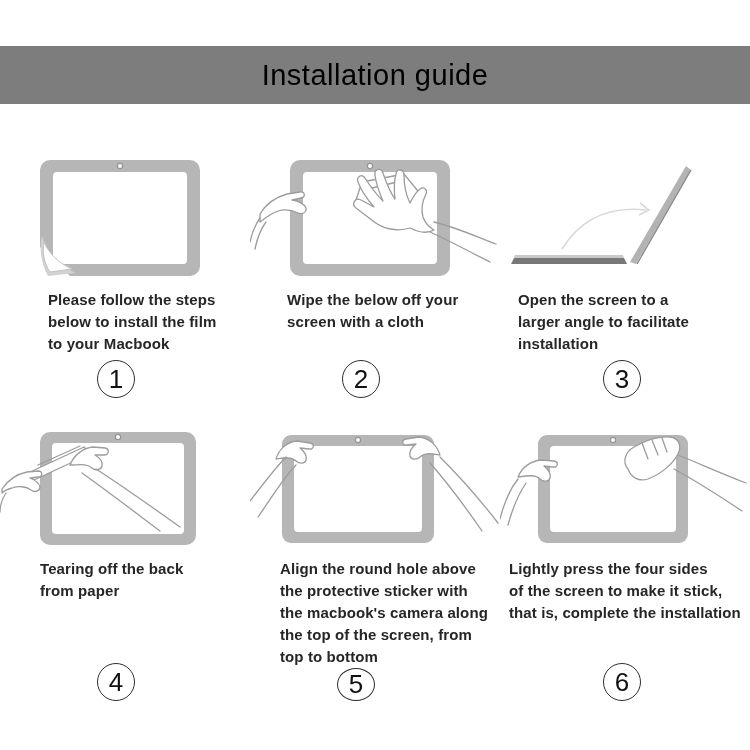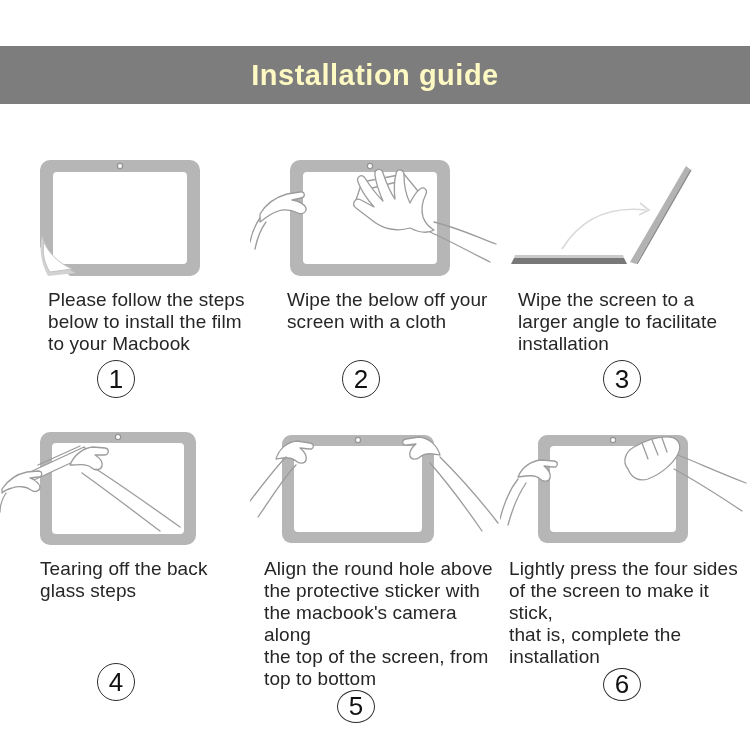--- a/index.html
+++ b/index.html
@@ -6,51 +6,51 @@
   body{
     width:750px;height:750px;background:#ffffff;
     font-family:"Liberation Sans", sans-serif;
     overflow:hidden;
   }
   .banner{
     margin-top:46px;height:58px;background:#7d7d7d;
     display:flex;align-items:center;justify-content:center;
   }
   .banner h1{
-    margin:0;color:#fef9c3;font-size:29px;font-weight:700;letter-spacing:.5px;
+    margin:0;color:#000000;font-size:29px;font-weight:400;letter-spacing:.5px;
   }
   .grid{
     margin-top:48px;
     display:grid;
     grid-template-columns:repeat(3,250px);
     grid-template-rows:246px 276px;
     row-gap:27px;
   }
   .step{display:flex;flex-direction:column;align-items:flex-start;}
   .illus{width:250px;}
   .r1 .illus{height:132px;}
   .r2 .illus{height:128px;}
   .illus svg{display:block;}
   .caption{
     margin:5px 0 0 0;
-    font-size:19px;line-height:22px;color:#262626;
-    white-space:pre-line;letter-spacing:.1px;
+    font-size:15px;line-height:22px;color:#262626;
+    white-space:pre-line;letter-spacing:.1px;font-weight:bold;
   }
   .num{
     margin-top:auto;
     width:38px;height:38px;box-sizing:border-box;
     border:1.6px solid #2e2e2e;border-radius:50%;
     display:flex;align-items:center;justify-content:center;
     font-size:26px;color:#111111;
   }
   .s1 .caption{margin-left:48px}  .s1 .num{margin-left:97px}
   .s2 .caption{margin-left:37px}  .s2 .num{margin-left:92px}
   .s3 .caption{margin-left:18px}  .s3 .num{margin-left:103px}
   .s4 .caption{margin-left:40px}  .s4 .num{margin-left:97px}
-  .s5 .caption{margin-left:14px}  .s5 .num{margin-left:87px}
+  .s5 .caption{margin-left:30px}  .s5 .num{margin-left:87px}
   .s6 .caption{margin-left:9px}  .s6 .num{margin-left:103px}
   .hand{fill:#ffffff;stroke:#9c9c9c;stroke-width:1.3;stroke-linejoin:round;stroke-linecap:round;}
   .armline{fill:none;stroke:#9c9c9c;stroke-width:1.3;stroke-linecap:round;}
 </style>
 </head>
 <body>
 
 <div class="page">
 
   <header class="banner">
@@ -120,21 +120,21 @@
           <g>
             <path d="M130,110 L186,14 L191,18 L136,112 Z" fill="#b3b3b3"></path>
             <path d="M191,18 L137,112" stroke="#8a8a8a" stroke-width="1.4" fill="none"></path>
           </g>
           <g>
             <path d="M62,97 C 80,68 108,54 146,58" fill="none" stroke="#d9d9d9" stroke-width="1.6"></path>
             <path d="M140,51 L149,58 L139,63" fill="none" stroke="#d9d9d9" stroke-width="1.6"></path>
           </g>
         </svg>
       </div>
-      <p class="caption">Wipe the screen to a
+      <p class="caption">Open the screen to a
 larger angle to facilitate
 installation</p>
       <div class="num">3</div>
     </section>
 
     <section class="step r2 s4">
       <div class="illus">
         <svg width="250" height="128" viewBox="0 0 250 128">
           <g>
             <rect x="40" y="7" width="156" height="113" rx="10" fill="#b6b6b6"></rect>
@@ -150,21 +150,21 @@
             <path class="armline" d="M96,44 C 124,62 152,82 180,102"></path>
             <path class="armline" d="M82,48 C 110,68 136,88 160,106"></path>
           </g>
           <g>
             <path class="hand" d="M2,64 C 8,55 17,49 27,47 L 38,46 C 43,46 43,52 38,52 L 30,53 C 35,55 39,58 40,62 C 40,66 35,68 31,65 C 26,61 18,61 12,63 C 8,64 4,66 2,68 Z"></path>
             <path class="armline" d="M6,68 C 2,74 0,80 0,87"></path>
           </g>
         </svg>
       </div>
       <p class="caption">Tearing off the back
-glass steps</p>
+from paper</p>
       <div class="num">4</div>
     </section>
 
     <section class="step r2 s5">
       <div class="illus">
         <svg width="250" height="128" viewBox="0 0 250 128">
           <g>
             <rect x="32" y="10" width="152" height="108" rx="9" fill="#b6b6b6"></rect>
             <rect x="44" y="21" width="128" height="86" rx="4" fill="#ffffff"></rect>
             <circle cx="108" cy="15" r="2.6" fill="#fdfdfd" stroke="#949494" stroke-width="1.2"></circle>

